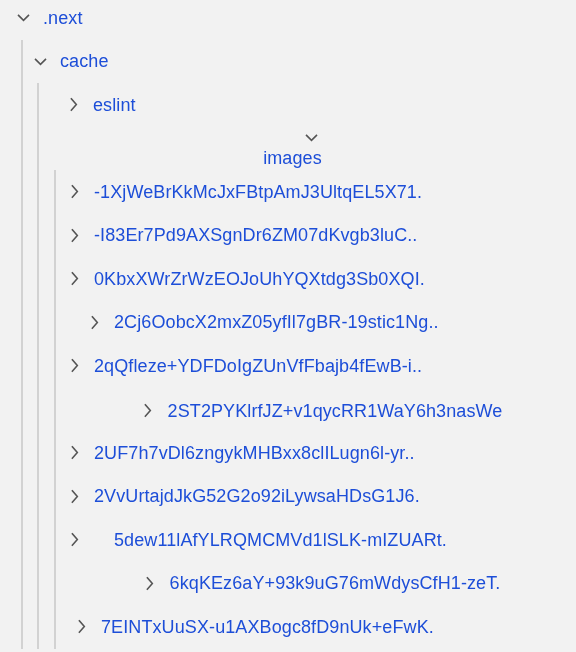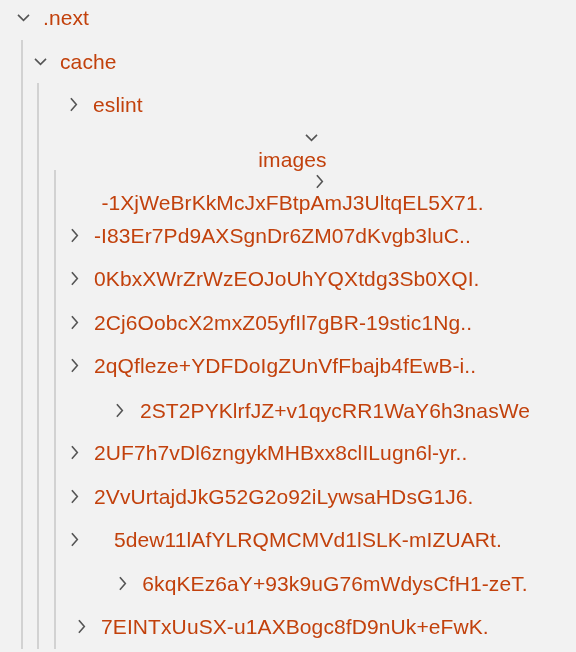--- a/index.html
+++ b/index.html
@@ -51,22 +51,22 @@
     color: #555555;
   }
   .twisty svg {
     display: block;
     width: 17px;
     height: 17px;
   }
 
   .label {
     flex: 0 0 auto;
-    color: #c2410c;
-    font-size: 21px;
+    color: #1d4ed8;
+    font-size: 18px;
     line-height: 1;
     letter-spacing: 0.1px;
   }
 
   
   .d0 .twisty { margin-left: 12px; }
   .d1 .twisty { margin-left: 29px; }
   .d2 .twisty { margin-left: 46px; }
   .d3 .twisty { margin-left: 63px; }
 
@@ -107,21 +107,21 @@
       <span class="label">eslint</span>
     </div>
     <div class="row d2" style="top: 126.5px; flex-direction: column;">
       <span class="twisty">
         <svg viewBox="0 0 24 24" fill="none" stroke="currentColor" stroke-width="2.2" stroke-linecap="square" stroke-linejoin="miter">
           <polyline points="5,9 12,16 19,9"></polyline>
         </svg>
       </span>
       <span class="label">images</span>
     </div>
-    <div class="row d3" style="top: 170px; flex-direction: column;">
+    <div class="row d3" style="top: 170px;">
       <span class="twisty">
         <svg viewBox="0 0 24 24" fill="none" stroke="currentColor" stroke-width="2.2" stroke-linecap="square" stroke-linejoin="miter">
           <polyline points="9,4 16,12 9,20"></polyline>
         </svg>
       </span>
       <span class="label">-1XjWeBrKkMcJxFBtpAmJ3UltqEL5X71.</span>
     </div>
     <div class="row d3" style="top: 213.5px; text-align: right;">
       <span class="twisty">
         <svg viewBox="0 0 24 24" fill="none" stroke="currentColor" stroke-width="2.2" stroke-linecap="square" stroke-linejoin="miter">
@@ -131,21 +131,21 @@
       <span class="label">-I83Er7Pd9AXSgnDr6ZM07dKvgb3luC..</span>
     </div>
     <div class="row d3" style="top: 257px;">
       <span class="twisty">
         <svg viewBox="0 0 24 24" fill="none" stroke="currentColor" stroke-width="2.2" stroke-linecap="square" stroke-linejoin="miter">
           <polyline points="9,4 16,12 9,20"></polyline>
         </svg>
       </span>
       <span class="label">0KbxXWrZrWzEOJoUhYQXtdg3Sb0XQI.</span>
     </div>
-    <div class="row d3" style="top: 300.5px;">
+    <div class="row d3" style="top: 300.5px; padding-left: 20px;">
       <span class="twisty">
         <svg viewBox="0 0 24 24" fill="none" stroke="currentColor" stroke-width="2.2" stroke-linecap="square" stroke-linejoin="miter">
           <polyline points="9,4 16,12 9,20"></polyline>
         </svg>
       </span>
       <span class="label">2Cj6OobcX2mxZ05yfIl7gBR-19stic1Ng..</span>
     </div>
     <div class="row d3" style="top: 344px;">
       <span class="twisty">
         <svg viewBox="0 0 24 24" fill="none" stroke="currentColor" stroke-width="2.2" stroke-linecap="square" stroke-linejoin="miter">

